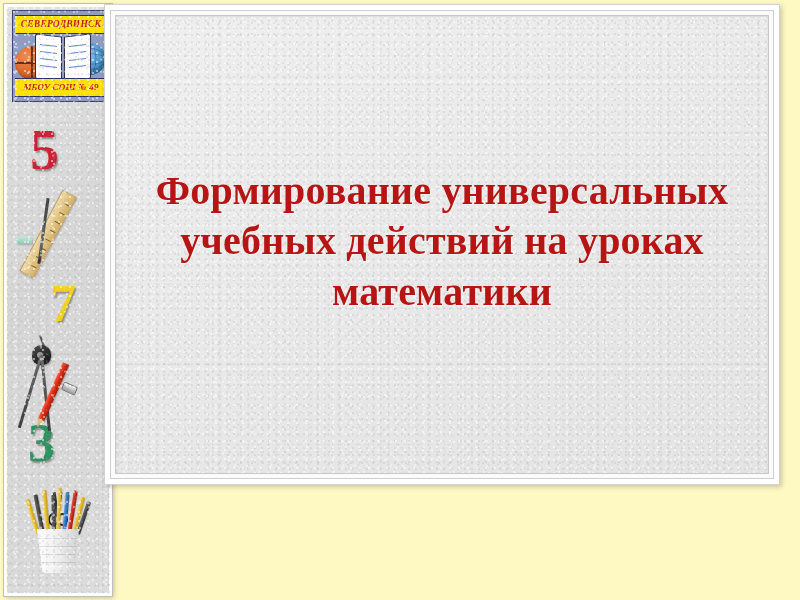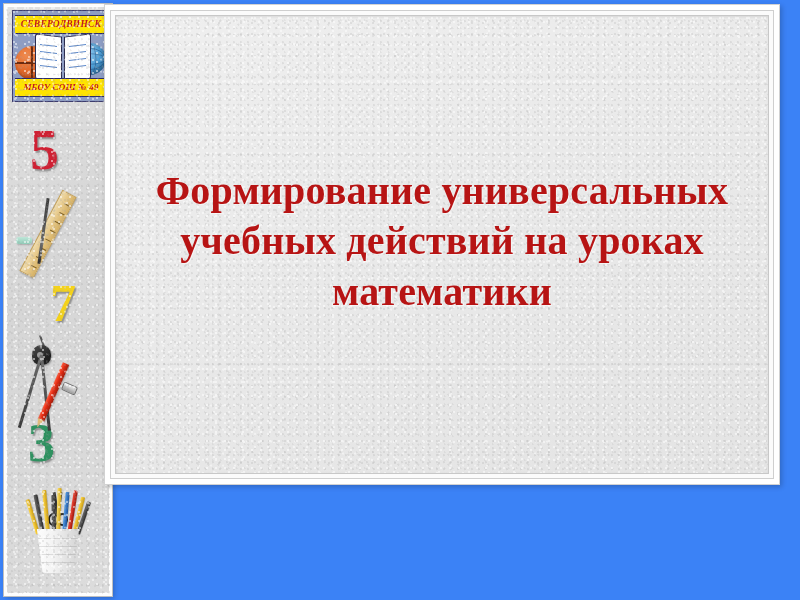--- a/index.html
+++ b/index.html
@@ -13,21 +13,21 @@
     height: 600px;
     overflow: hidden;
     font-family: "Liberation Serif", serif;
   }
 
   
   #slide {
     position: relative;
     width: 800px;
     height: 600px;
-    background: #3b82f6;
+    background: #fef9c3;
     box-sizing: border-box;
   }
 
   
   .texture::after {
     content: "";
     position: absolute;
     inset: 0;
     pointer-events: none;
     opacity: .55;

